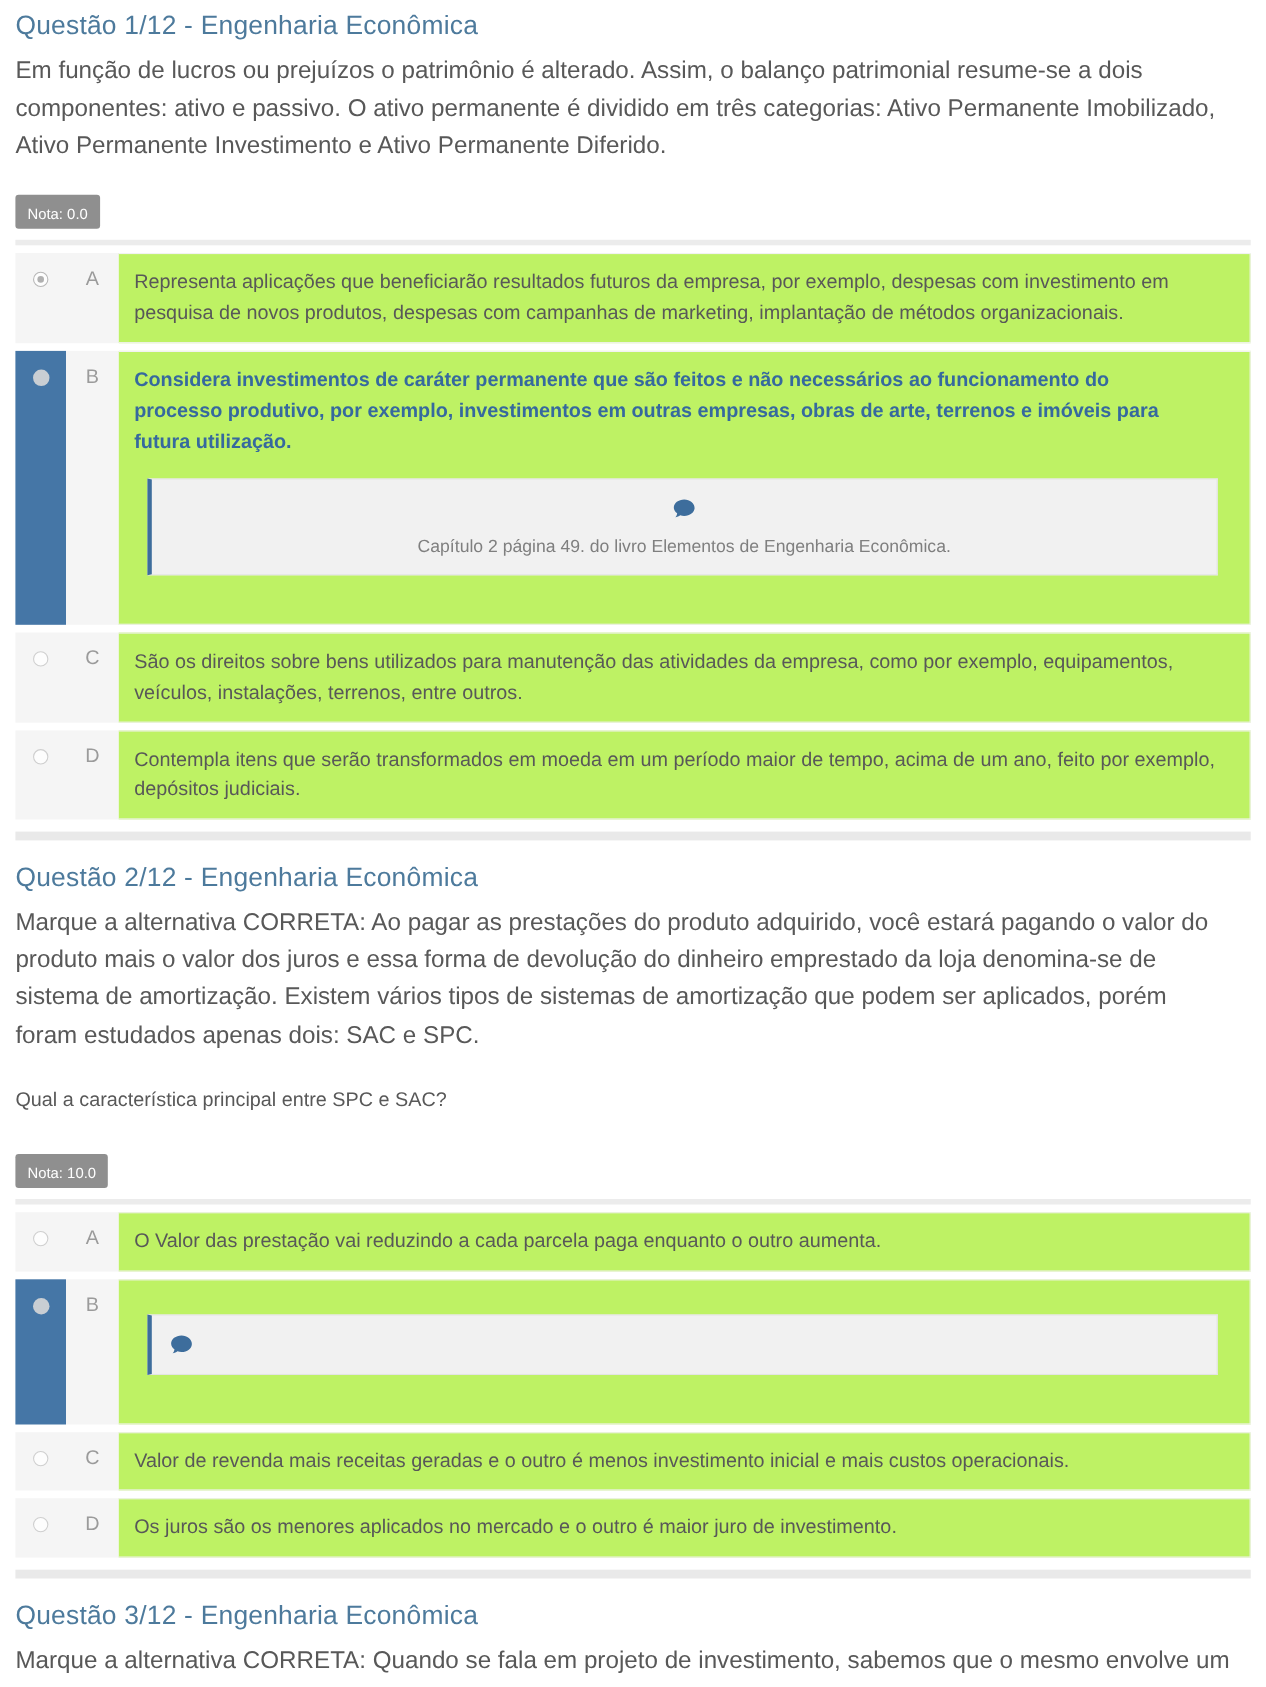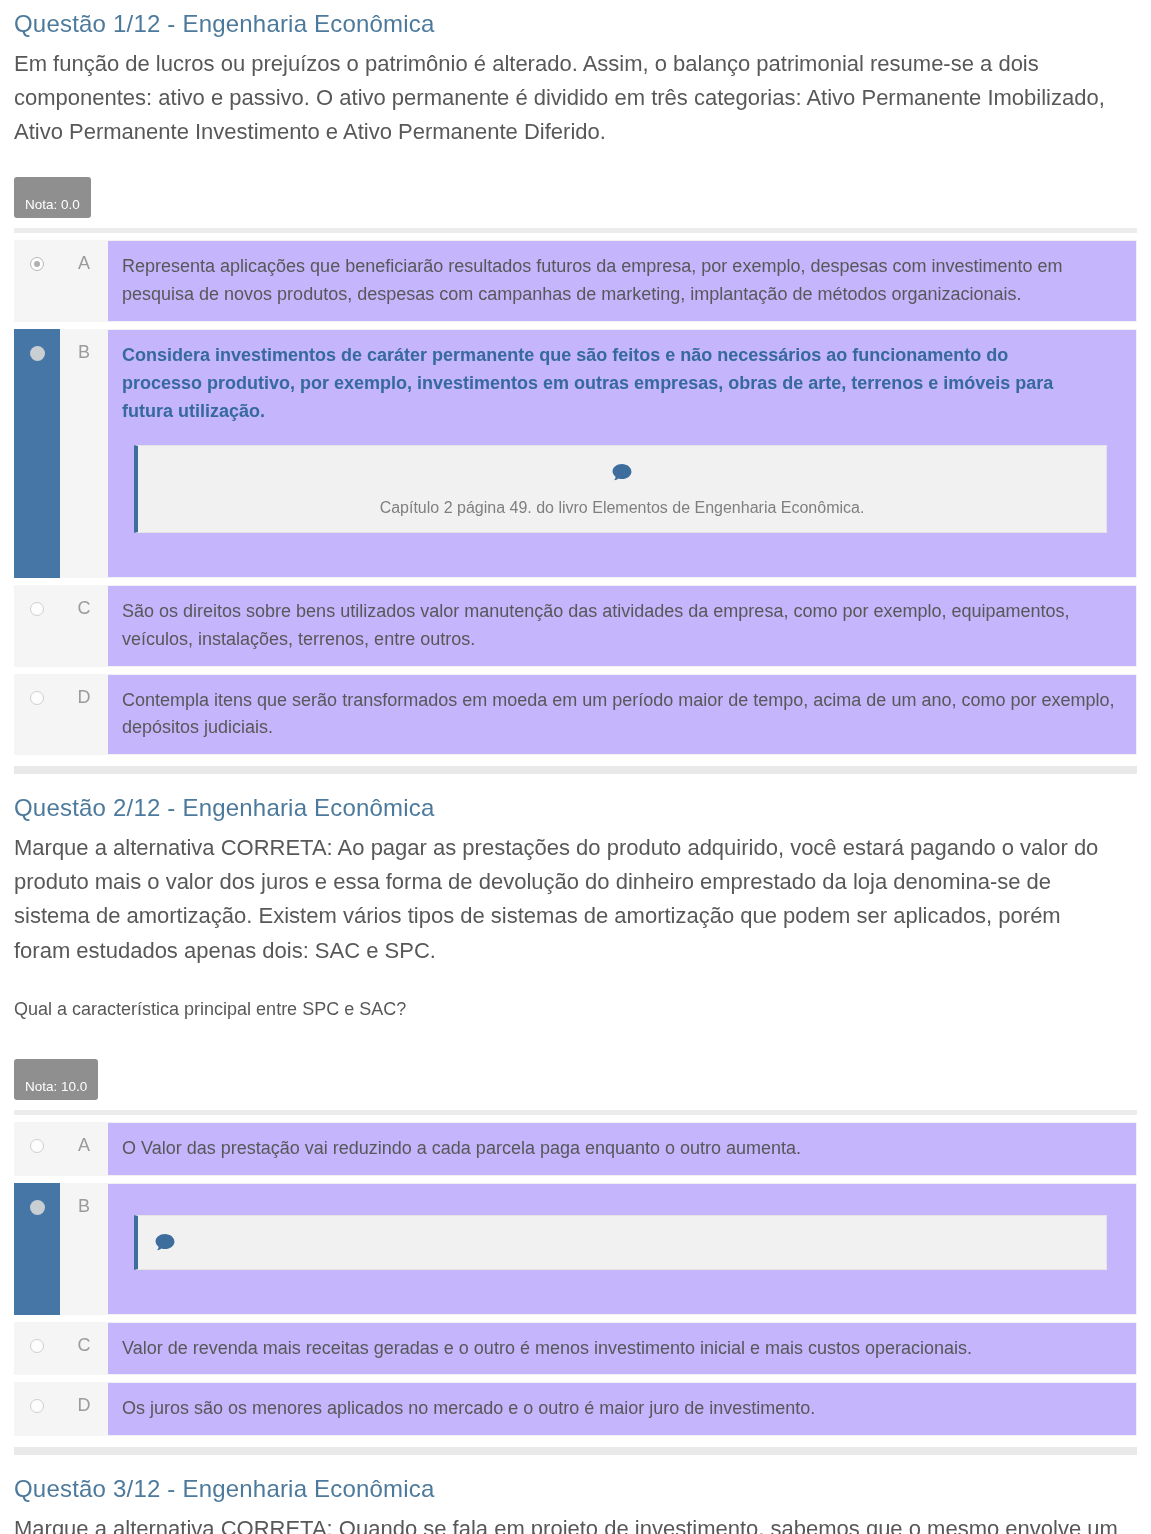--- a/index.html
+++ b/index.html
@@ -36,21 +36,21 @@
     margin:0 0 36px 0;
     max-width:1105px;
   }
 
   
   .nota{
     display:inline-block;
     background:#8f8f8f;
     color:#ffffff;
     font-size:13.5px;
-    padding:20px 11px 6px 11px;
+    padding:10px 11px 6px 11px;
     border-radius:3px;
     margin:0 0 8px 0;
   }
 
   
   .options-strip{
     height:5px;
     background:#ececec;
     margin:2px 0 7px 0;
   }
@@ -76,21 +76,21 @@
     flex:0 0 48px;
     background:#f5f5f5;
     color:#9b9b9b;
     font-size:18px;
     text-align:center;
     padding-top:13px;
     box-sizing:border-box;
   }
   .content{
     flex:1;
-    background:#c4b5fd;
+    background:#bef264;
     border:1px solid #f2f2f2;
     border-left:none;
     padding:12px 16px 12px 14px;
     box-sizing:border-box;
   }
   .opt.has-comment .content{padding-bottom:44px;}
   .opt-text{
     margin:0;
     font-size:18px;
     line-height:1.55;
@@ -211,31 +211,31 @@
           </div>
         </div>
       </div>
 
       <div class="opt">
         <div class="radio-cell">
           <span class="radio"></span>
         </div>
         <div class="letter-cell">C</div>
         <div class="content">
-          <p class="opt-text">São os direitos sobre bens utilizados valor manutenção das atividades da empresa, como por exemplo, equipamentos, veículos, instalações, terrenos, entre outros.</p>
+          <p class="opt-text">São os direitos sobre bens utilizados para manutenção das atividades da empresa, como por exemplo, equipamentos, veículos, instalações, terrenos, entre outros.</p>
         </div>
       </div>
 
       <div class="opt">
         <div class="radio-cell">
           <span class="radio"></span>
         </div>
         <div class="letter-cell">D</div>
         <div class="content">
-          <p class="opt-text">Contempla itens que serão transformados em moeda em um período maior de tempo, acima de um ano, como por exemplo, depósitos judiciais.</p>
+          <p class="opt-text">Contempla itens que serão transformados em moeda em um período maior de tempo, acima de um ano, feito por exemplo, depósitos judiciais.</p>
         </div>
       </div>
 
     </div>
     <div class="divider"></div>
   </section>
 
   <section class="q-block">
     <h2 class="q-title">Questão 2/12 - Engenharia Econômica</h2>
     <p class="q-intro">Marque a alternativa CORRETA: Ao pagar as prestações do produto adquirido, você estará pagando o valor do produto mais o valor dos juros e essa forma de devolução do dinheiro emprestado da loja denomina-se de sistema de amortização. Existem vários tipos de sistemas de amortização que podem ser aplicados, porém foram estudados apenas dois: SAC e SPC.</p>

